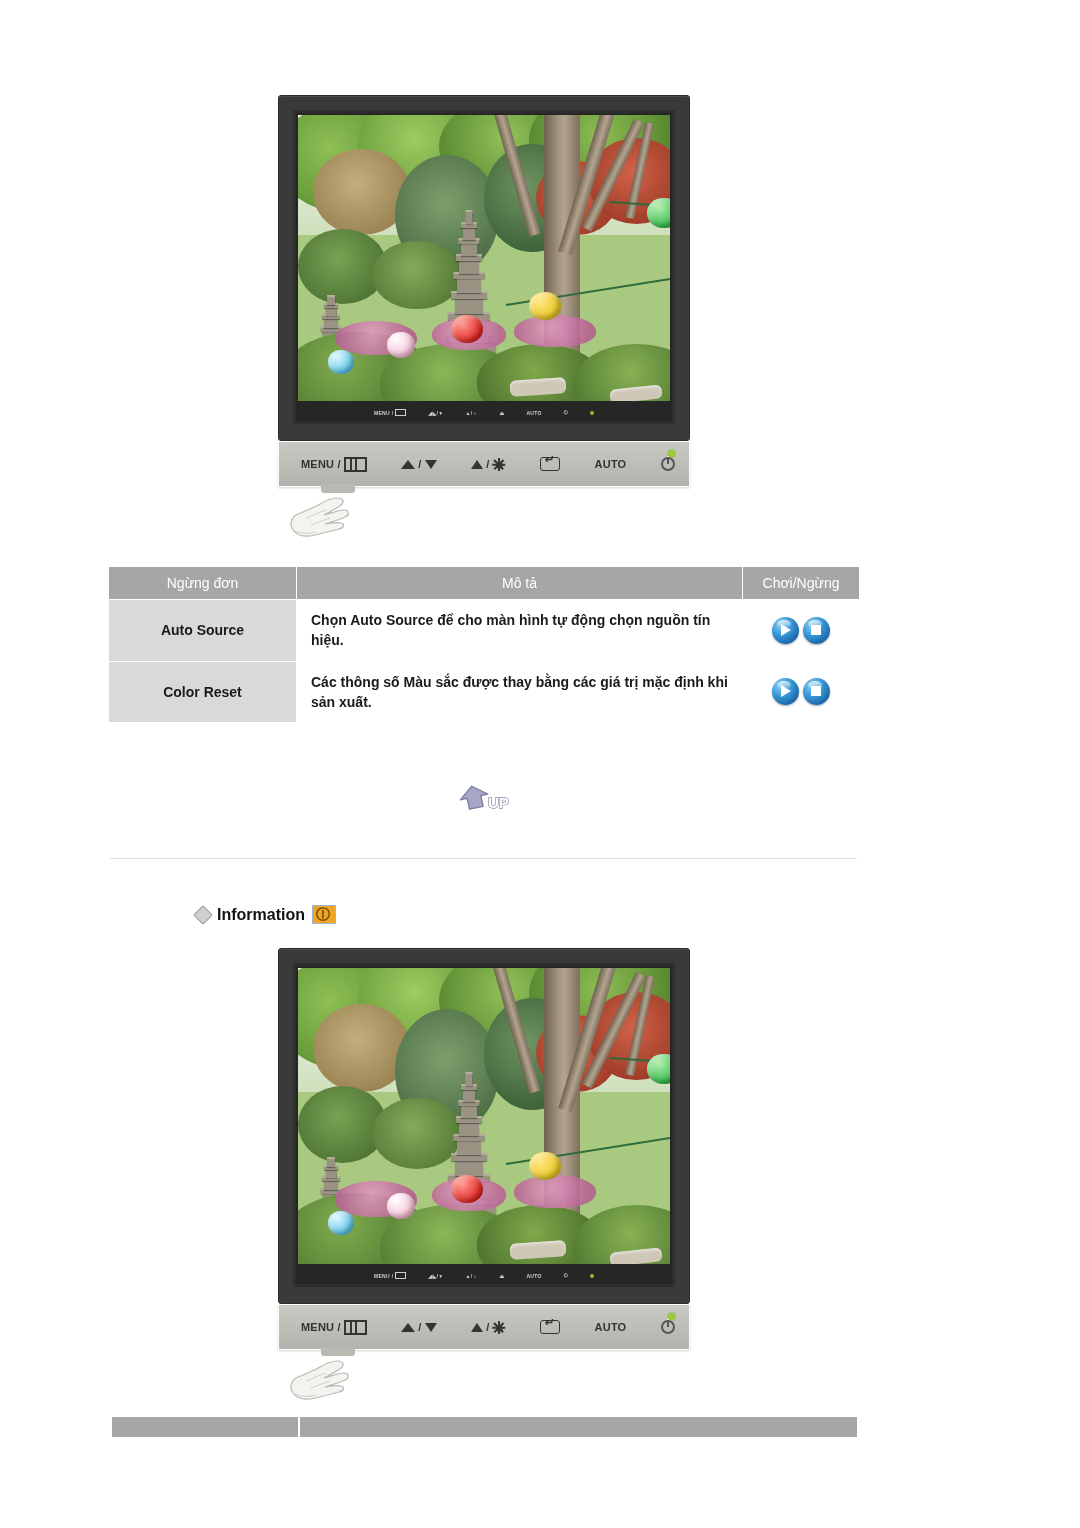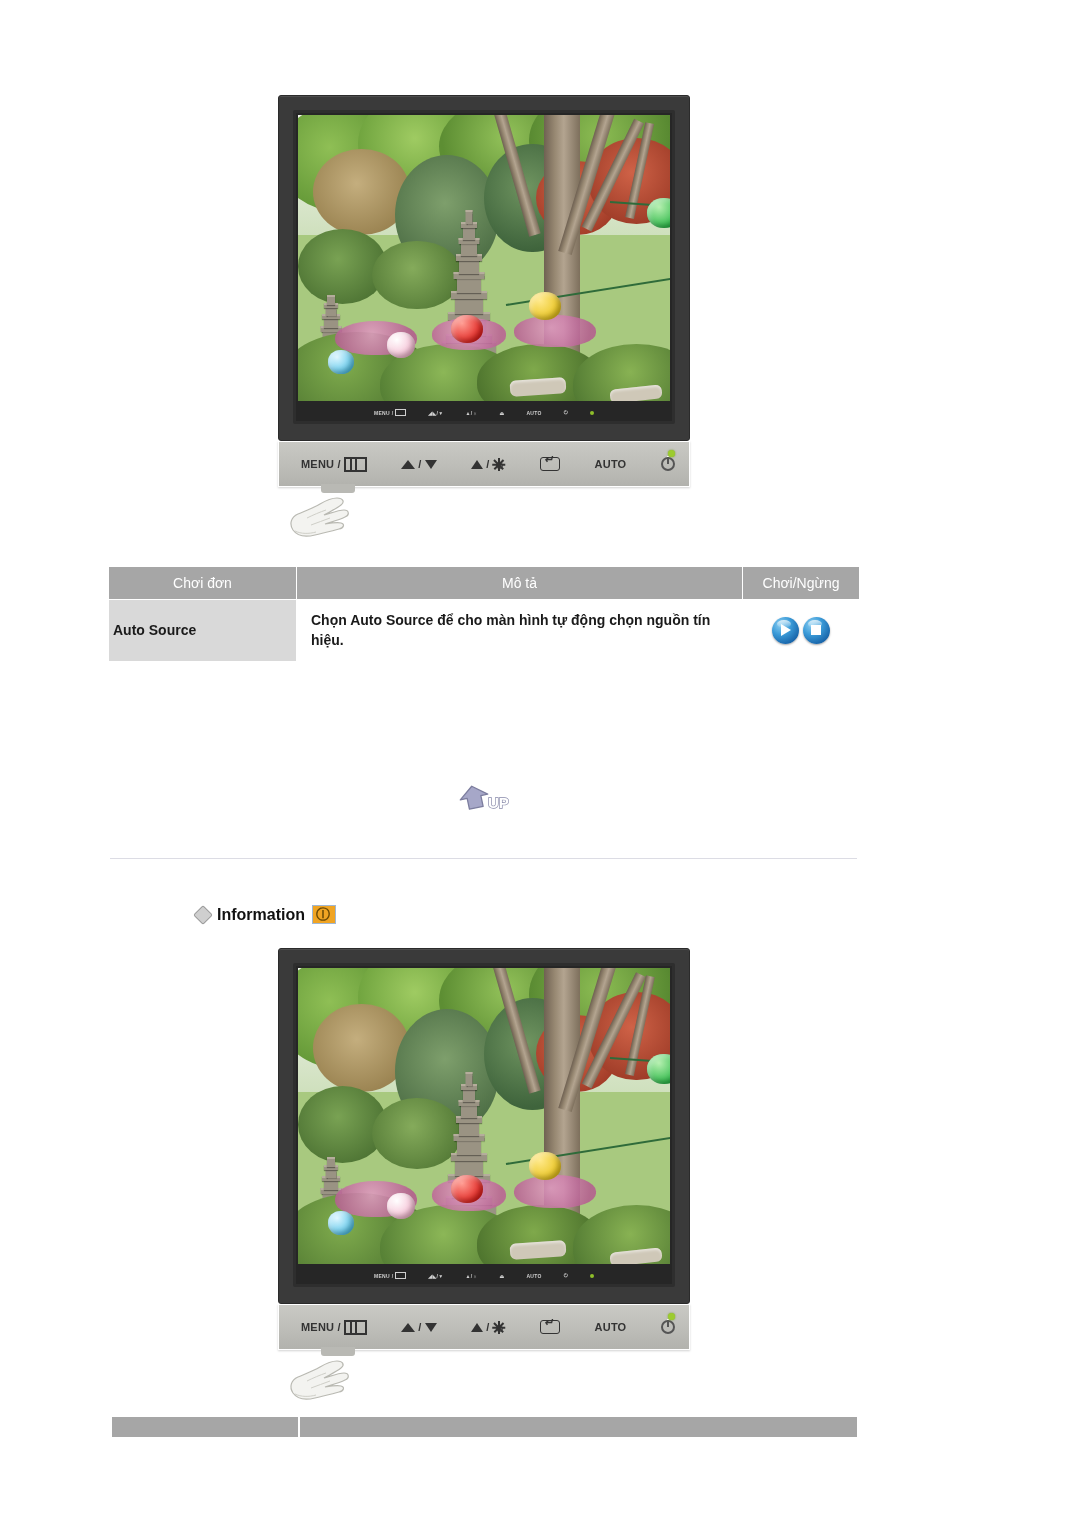--- a/index.html
+++ b/index.html
@@ -246,20 +246,21 @@
   }
   .spec-table td {
     border: 1px solid #ffffff;
     font-size: 14px;
     color: #1a1a1a;
     vertical-align: middle;
     font-weight: bold;
   }
   td.menu-cell {
     background: #d9d9d9;
+    text-align: center;
     font-weight: bold;
     padding: 10px 4px;
   }
   td.desc-cell {
     padding: 10px 14px;
     line-height: 1.45;
     background: #ffffff;
   }
   td.act-cell {
     text-align: center;
@@ -474,29 +475,36 @@
 </div>
 
 <table class="spec-table" style="left:108px; top:566px; width:751px;">
   <colgroup>
     <col style="width:188px">
     <col style="width:446px">
     <col style="width:117px">
   </colgroup>
   <thead>
     <tr>
-      <th>Chơi đơn</th>
+      <th>Ngừng đơn</th>
       <th>Mô tả</th>
       <th>Chơi/Ngừng</th>
     </tr>
   </thead>
   <tbody>
     <tr>
       <td class="menu-cell">Auto Source</td>
       <td class="desc-cell">Chọn Auto Source để cho màn hình tự động chọn nguồn tín hiệu.</td>
+      <td class="act-cell">
+        <span class="orb orb-play"></span><span class="orb orb-stop"></span>
+      </td>
+    </tr>
+    <tr>
+      <td class="menu-cell">Color Reset</td>
+      <td class="desc-cell">Các thông số Màu sắc được thay bằng các giá trị mặc định khi sản xuất.</td>
       <td class="act-cell">
         <span class="orb orb-play"></span><span class="orb orb-stop"></span>
       </td>
     </tr>
   </tbody>
 </table>
 
 <div class="up-btn" style="left:458px; top:782px;">
   <svg viewBox="0 0 56 30" width="56" height="30">
     <path d="M16 4 L30 15 L23 15 L23 26 L9 26 L9 15 L2 15 Z" fill="#a6a7c8" stroke="#7c7d9e" stroke-width="1.3" stroke-linejoin="round" transform="rotate(-12 16 15)"></path>

